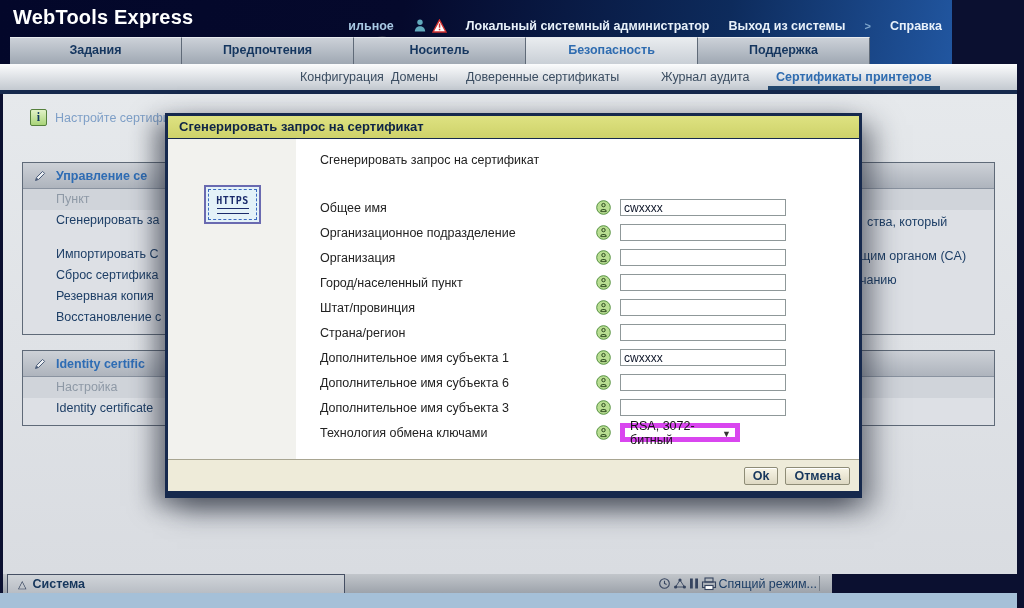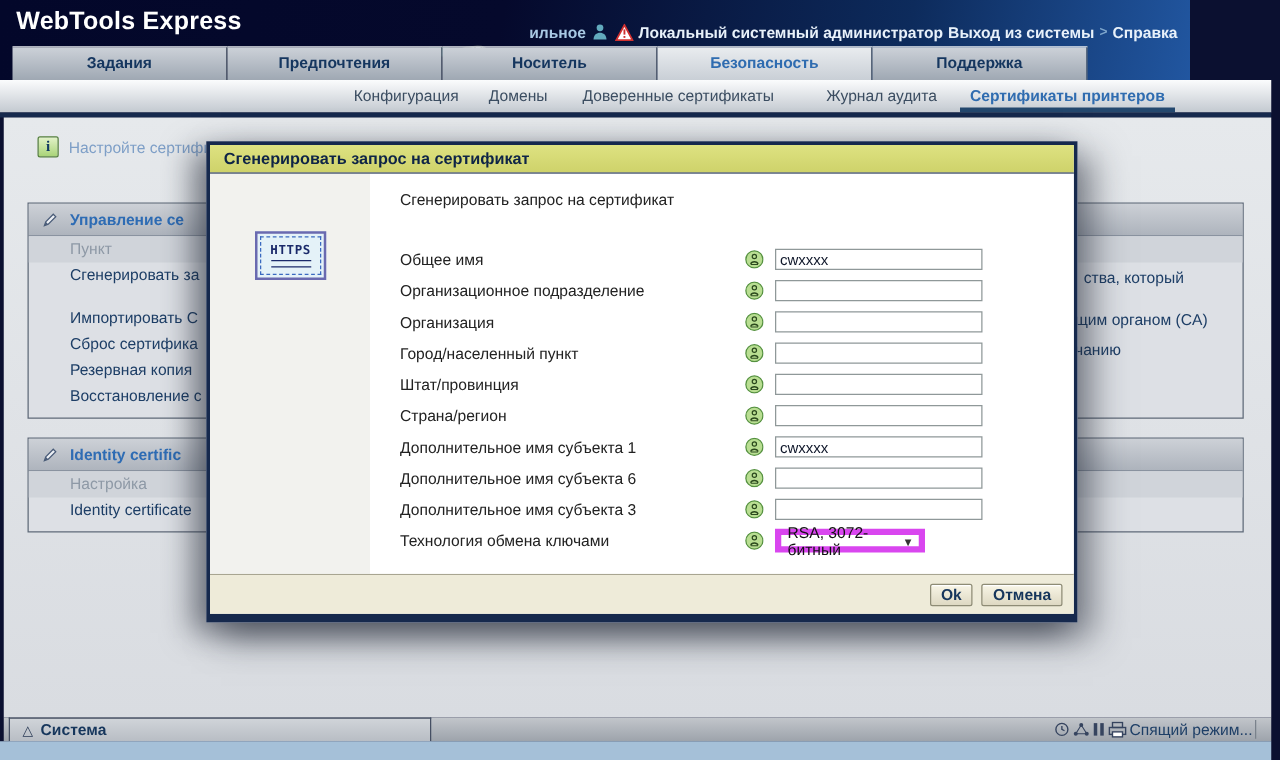--- a/index.html
+++ b/index.html
@@ -5,21 +5,21 @@
   html,body{margin:0;padding:0;background:#0b1030;}
   *{box-sizing:border-box;}
   .stage{position:relative;width:1024px;height:608px;overflow:hidden;
          background:#0b1030;font-family:"Liberation Sans",sans-serif;
          -webkit-font-smoothing:antialiased;}
 
   
   .app-header{position:absolute;left:0;top:0;width:952px;height:64px;
     background:linear-gradient(100deg,#03072a 0%,#05092c 42%,#0d2b5c 76%,#2156a0 100%);}
   .app-title{position:absolute;left:13px;top:6px;font-size:20px;font-weight:bold;color:#ffffff;letter-spacing:.2px;}
-  .hdr-right{position:absolute;right:10px;top:18px;display:flex;align-items:center;gap:4px;
+  .hdr-right{position:absolute;right:10px;top:18px;display:flex;align-items:center;gap:19px;
     font-size:12.5px;font-weight:bold;color:#e8f1fa;white-space:nowrap;}
   .hdr-trunc{color:#a9c9e4;}
   .hdr-icons{display:flex;align-items:center;gap:5px;}
   .hdr-sep{color:#7ea6cc;font-size:11px;}
   .cursor-art{position:absolute;left:342px;top:33px;}
 
   
   .tabbar{position:absolute;left:10px;top:37px;height:27px;display:flex;}
   .tab{width:172px;text-align:center;line-height:25px;font-size:12.5px;font-weight:bold;color:#15365f;
     background:linear-gradient(#ccd1d8,#9fa8b3);border-top:1px solid #e8ebef;border-right:1px solid #5f6a78;cursor:pointer;}
@@ -74,21 +74,21 @@
   .fselect{width:120px;height:19px;border:5px solid #d946ef;display:flex;align-items:center;
     justify-content:space-between;padding:0 4px 0 5px;font-size:12.5px;color:#111;background:#fff;cursor:pointer;}
   .sel-arrow::after{content:"▼";font-size:9px;color:#333;}
   .dlg-footer{height:32px;flex:none;background:#eeebd9;border-top:1px solid #a8a591;display:flex;
     align-items:center;justify-content:flex-end;gap:7px;padding-right:9px;}
   .btn{font-size:12.5px;font-weight:bold;color:#16365c;background:linear-gradient(#f8f5e6,#ded9c3);
     border:1px solid #8e8c76;padding:1px 8px;border-radius:2px;box-shadow:inset 0 1px 0 #fff;
     font-family:inherit;cursor:pointer;}
 
   
-  .graybar{position:absolute;left:3px;top:574px;width:1014px;height:19px;z-index:5;
+  .graybar{position:absolute;left:3px;top:574px;width:829px;height:19px;z-index:5;
     background:linear-gradient(#c2c6cb,#9da3ab);}
   .sys-tab{position:absolute;left:4px;top:0;width:338px;height:19px;border:1px solid #454f63;border-bottom:none;
     background:linear-gradient(#d0d4d9,#b8bdc4);display:flex;align-items:center;gap:6px;padding-left:10px;
     font-size:12.5px;font-weight:bold;color:#16365c;cursor:pointer;}
   .tri::after{content:"△";font-size:11px;color:#2a3a55;font-weight:normal;}
   .sb-right{position:absolute;right:12px;top:0;height:19px;display:flex;align-items:center;gap:2px;}
   .sb-right svg{display:block;}
   .sleep-text{font-size:12.5px;color:#1d3e66;white-space:nowrap;}
   .sb-sep{width:1px;height:15px;background:#7a828c;}
   .bluebar{position:absolute;left:0;top:593px;width:1017px;height:15px;background:#a5c0d8;z-index:5;}
@@ -129,21 +129,21 @@
 
   <div class="tabbar">
       <div class="tab">Задания</div>
       <div class="tab">Предпочтения</div>
       <div class="tab">Носитель</div>
       <div class="tab active">Безопасность</div>
       <div class="tab">Поддержка</div>
     </div>
 
   <div class="subtabbar">
-      <div class="subtab" style="left: 283px;">Конфигурация</div>
+      <div class="subtab" style="left: 300px;">Конфигурация</div>
       <div class="subtab" style="left: 391px;">Домены</div>
       <div class="subtab" style="left: 466px;">Доверенные сертификаты</div>
       <div class="subtab" style="left: 661px;">Журнал аудита</div>
       <div class="subtab active" style="left: 776px;">Сертификаты принтеров</div>
     </div>
   <div class="frame-top"></div>
 
   <div class="content">
     <div class="info-icon">i</div>
     <div class="info-text">Настройте сертифи</div>

